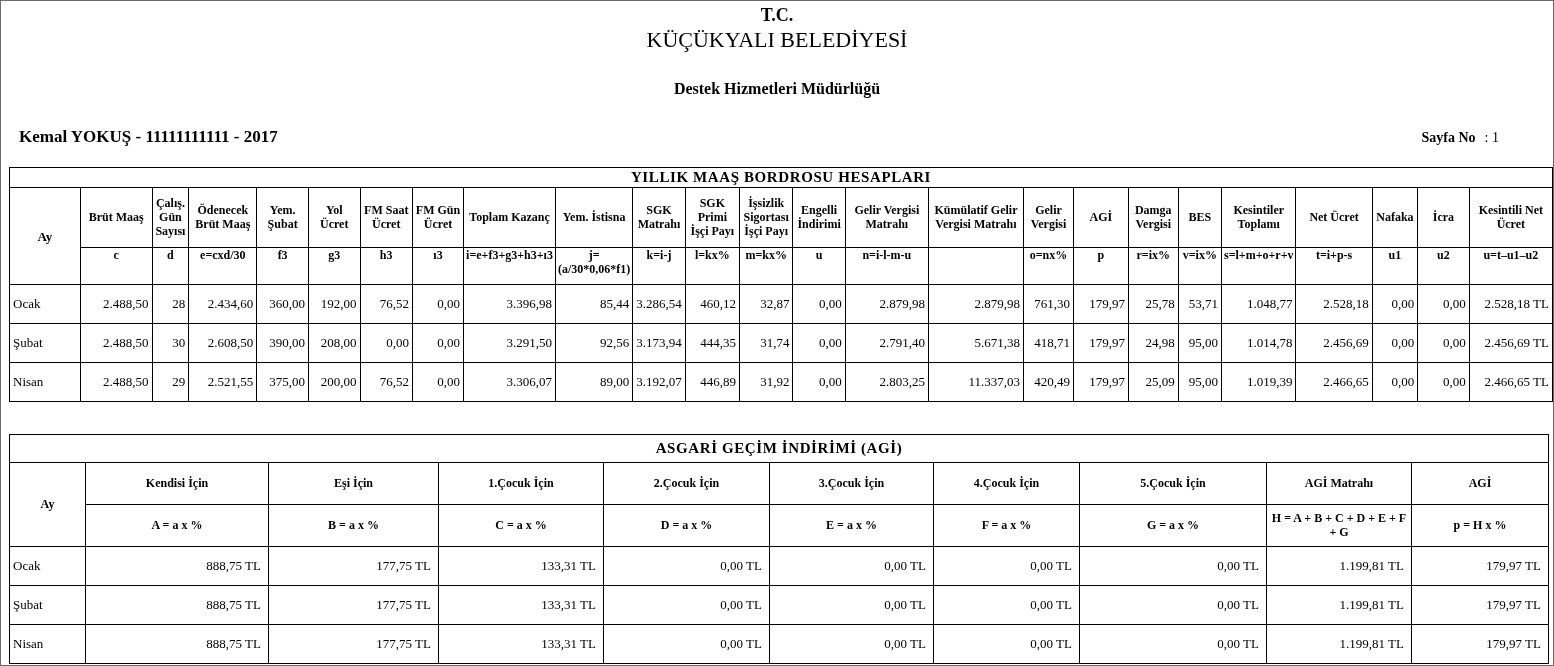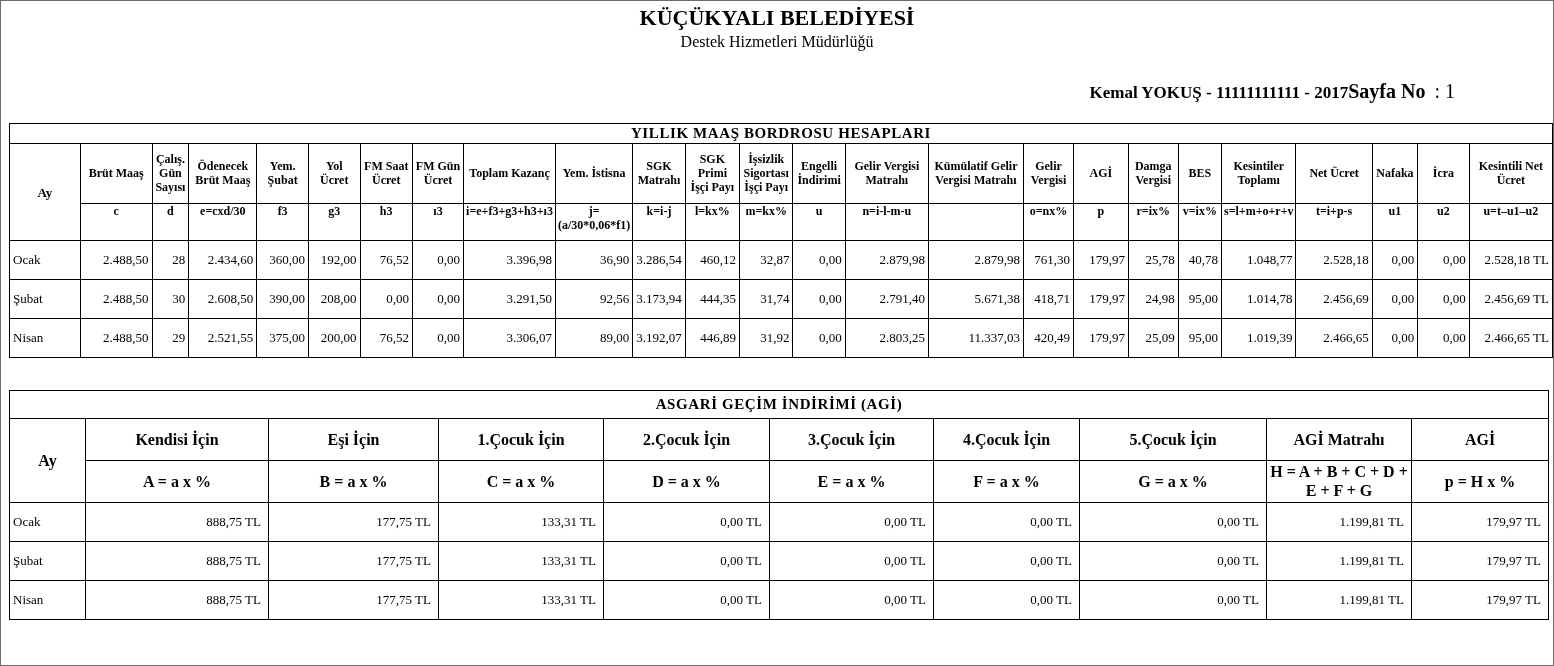--- a/index.html
+++ b/index.html
@@ -7,29 +7,29 @@
     width: 1554px; height: 666px;
     box-sizing: border-box;
     background: #ffffff;
     color: #000000;
     border: 1px solid #6b6b6b;
     font-family: "Liberation Serif", "DejaVu Serif", serif;
     overflow: hidden;
   }
   .doc-header { text-align: center; padding-top: 4px; line-height: 1.22; }
   .h1 { font-size: 18px; font-weight: bold; }
-  .h2 { font-size: 22px; font-weight: bold; }
-  .h3 { font-size: 16px; font-weight: normal; }
+  .h2 { font-size: 22px; font-weight: normal; }
+  .h3 { font-size: 16px; font-weight: bold; margin-top: 25px; }
 
   .sub-header {
-    display: flex; justify-content: flex-end; align-items: baseline;
-    margin: 29px 98px 0 18px;
+    display: flex; justify-content: space-between; align-items: baseline;
+    margin: 29px 54px 0 18px;
   }
   .employee { font-size: 17px; font-weight: bold; }
-  .pageno { font-size: 20px; white-space: nowrap; }
+  .pageno { font-size: 14px; white-space: nowrap; }
   .pn-label { font-weight: bold; }
   .pn-value { margin-left: 9px; }
 
   table.grid {
     border-collapse: collapse;
     table-layout: fixed;
     margin-left: 8px;
     empty-cells: show;
   }
   .t1 { margin-top: 20px; }
@@ -49,35 +49,36 @@
     overflow-wrap: break-word; word-wrap: break-word;
   }
   .ay-cell { font-size: 13px; font-family: Liberation Serif, serif; }
 
   .t1 .head-row    { height: 60px; }
   .t1 .formula-row { height: 37px; }
   .t1 .formula-row td { vertical-align: top; }
   .t1 .data-row    { height: 39px; }
 
   .t2 .head-row    { height: 42px; }
-  .t2 .th { font-size: 16px; }
+  .t2 .th { font-size: 12px; }
   .t2 .formula-row { height: 42px; }
   .t2 .formula-row td { vertical-align: middle; }
   .t2 .data-row    { height: 39px; }
 
   .data-row td { font-size: 13px; vertical-align: middle; white-space: nowrap; }
   .month-cell { text-align: left;  padding: 1px 3px; }
   .num-cell   { text-align: right; padding: 1px 3px; }
   .t2 .num-cell { padding-right: 7px; }
 </style>
 </head>
 <body>
 
 <div class="page">
   <div class="doc-header">
+    <div class="h1">T.C.</div>
     <div class="h2">KÜÇÜKYALI BELEDİYESİ</div>
     <div class="h3">Destek Hizmetleri Müdürlüğü</div>
   </div>
 
   <div class="sub-header">
     <div class="employee">Kemal YOKUŞ - 11111111111 - 2017</div>
     <div class="pageno">
       <span class="pn-label">Sayfa No</span><span class="pn-value">: 1</span>
     </div>
   </div>
@@ -170,31 +171,31 @@
         <tr class="data-row">
           <td class="month-cell">Ocak</td>
           <td class="num-cell">2.488,50</td>
           <td class="num-cell">28</td>
           <td class="num-cell">2.434,60</td>
           <td class="num-cell">360,00</td>
           <td class="num-cell">192,00</td>
           <td class="num-cell">76,52</td>
           <td class="num-cell">0,00</td>
           <td class="num-cell">3.396,98</td>
-          <td class="num-cell">36,90</td>
+          <td class="num-cell">85,44</td>
           <td class="num-cell">3.286,54</td>
           <td class="num-cell">460,12</td>
           <td class="num-cell">32,87</td>
           <td class="num-cell">0,00</td>
           <td class="num-cell">2.879,98</td>
           <td class="num-cell">2.879,98</td>
           <td class="num-cell">761,30</td>
           <td class="num-cell">179,97</td>
           <td class="num-cell">25,78</td>
-          <td class="num-cell">40,78</td>
+          <td class="num-cell">53,71</td>
           <td class="num-cell">1.048,77</td>
           <td class="num-cell">2.528,18</td>
           <td class="num-cell">0,00</td>
           <td class="num-cell">0,00</td>
           <td class="num-cell">2.528,18 TL</td>
         </tr>
         <tr class="data-row">
           <td class="month-cell">Şubat</td>
           <td class="num-cell">2.488,50</td>
           <td class="num-cell">30</td>

